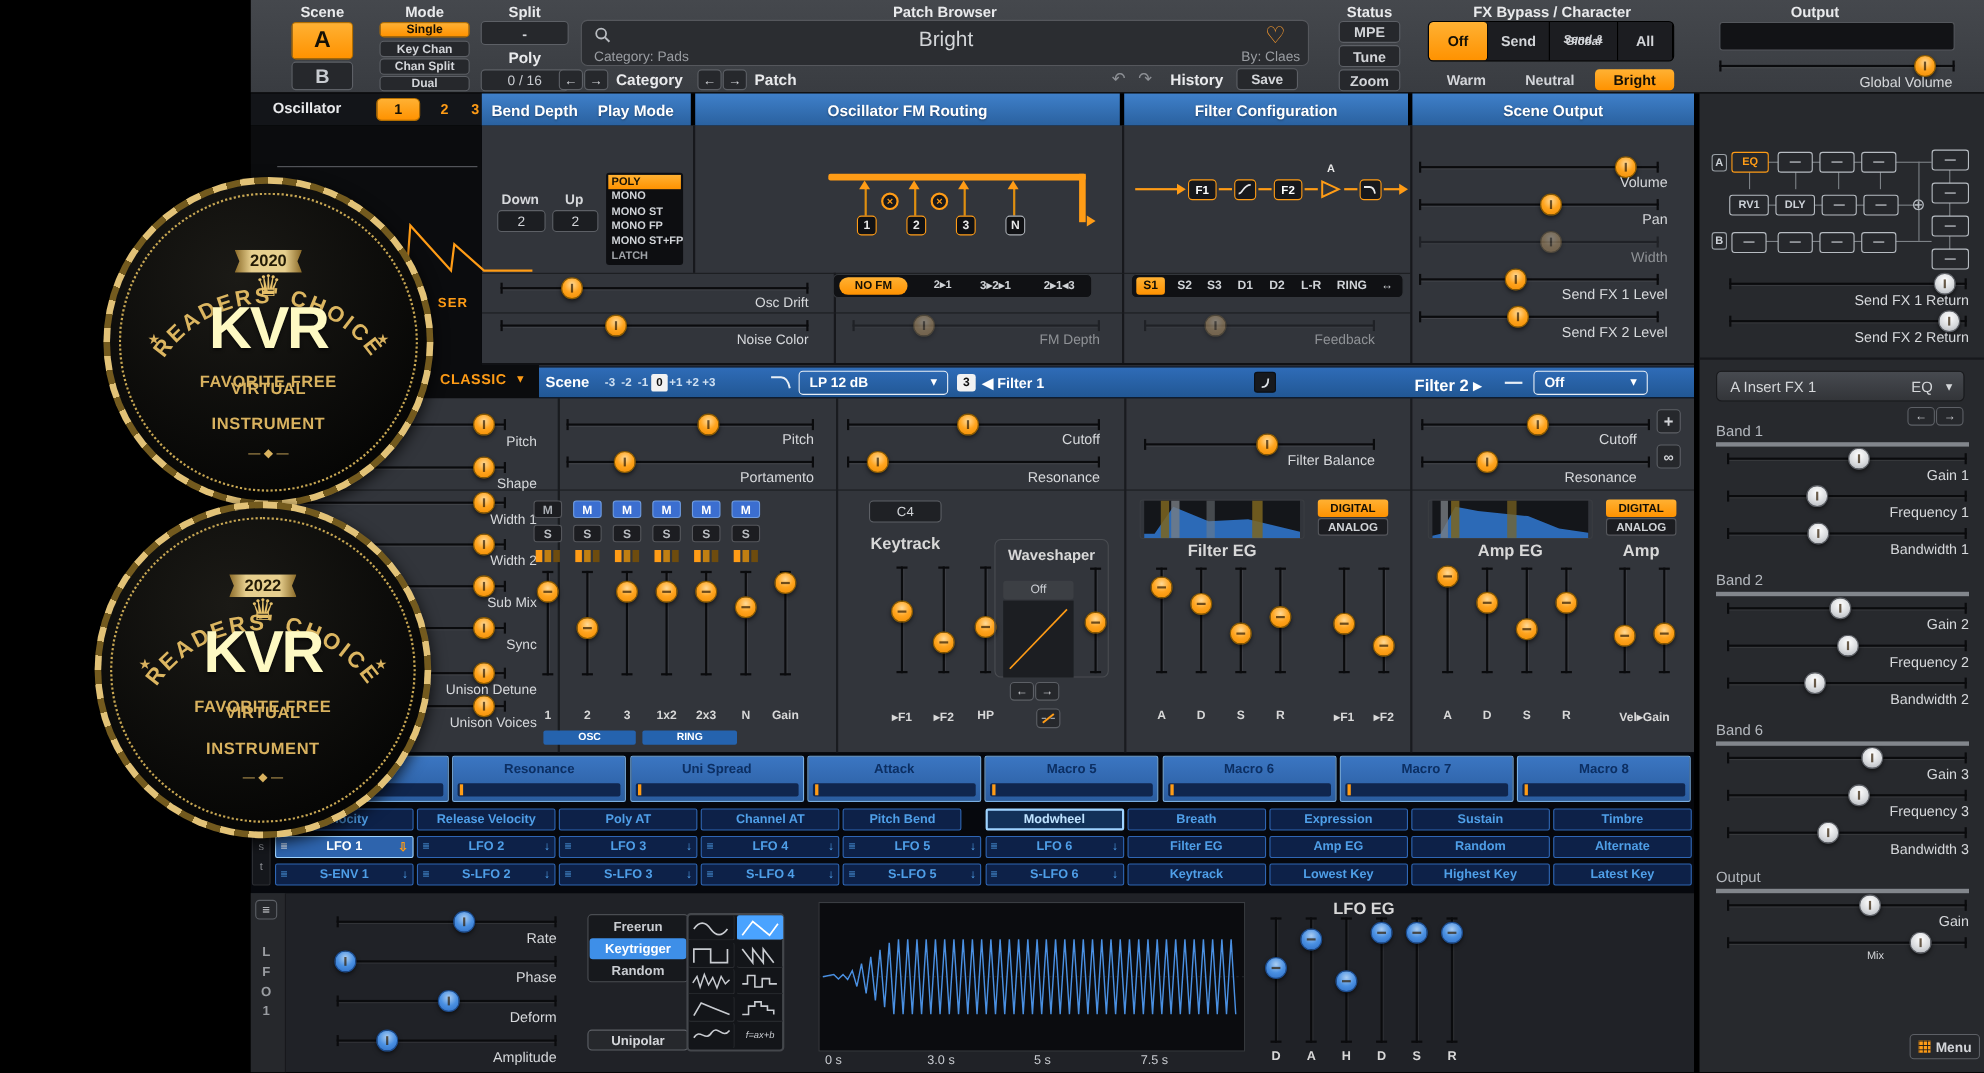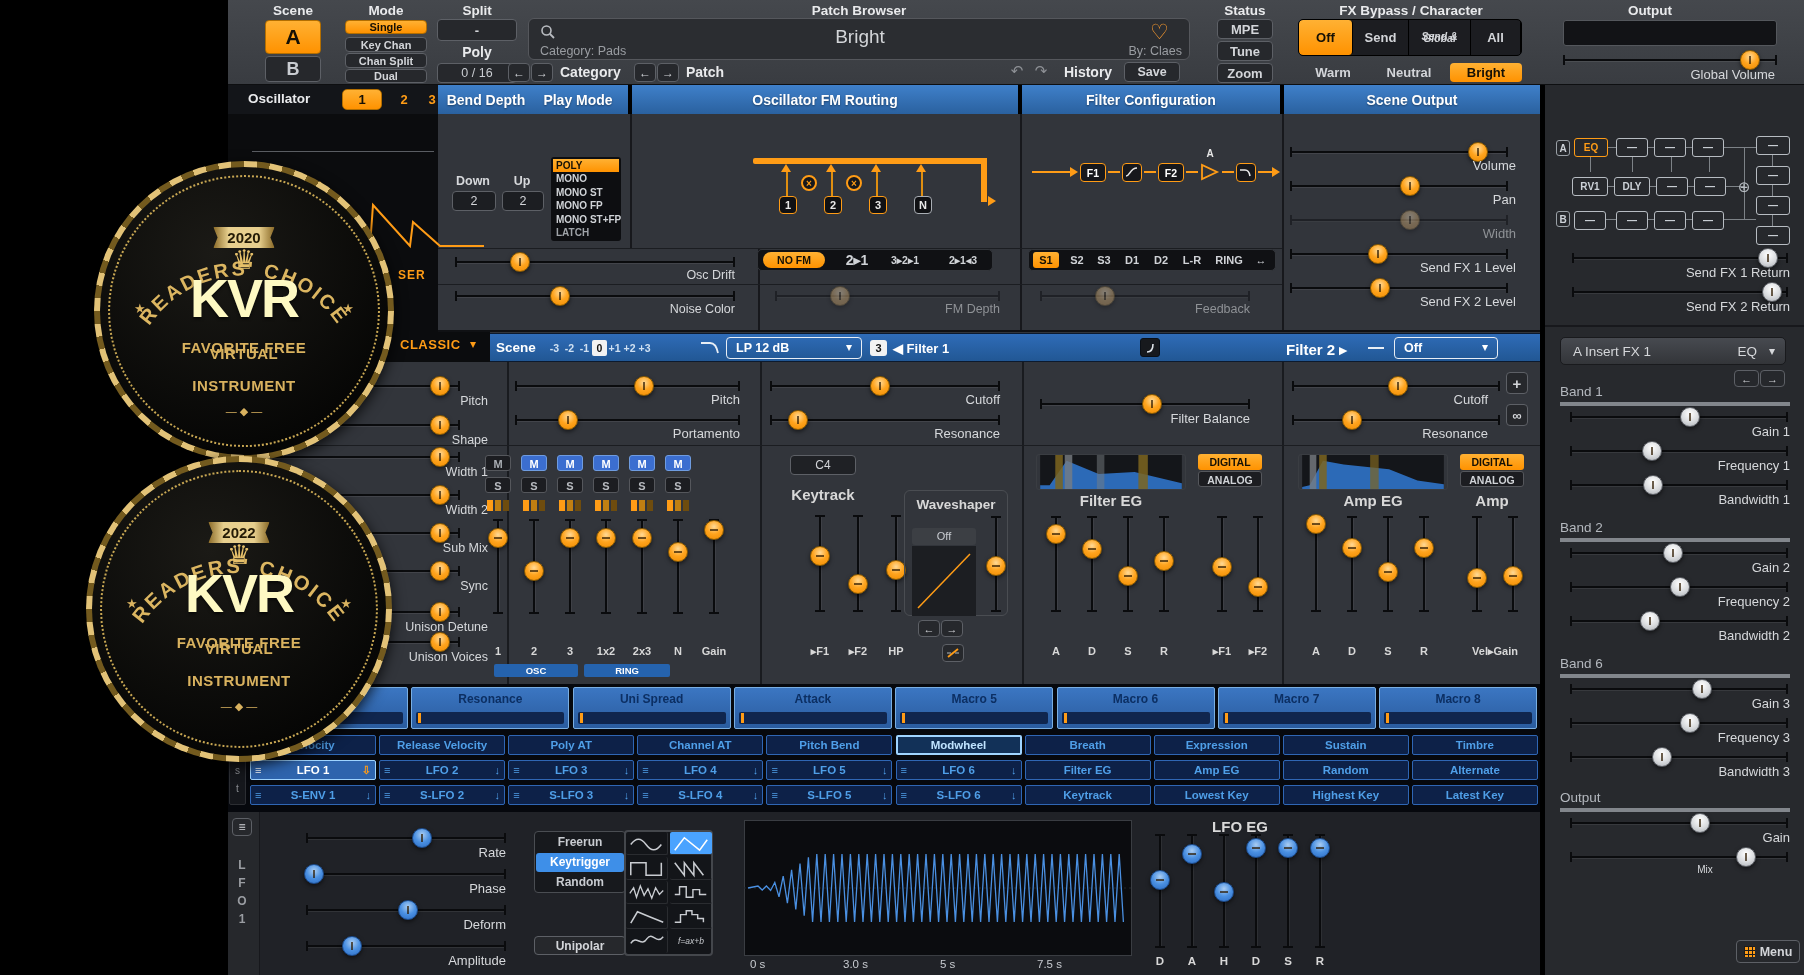--- a/index.html
+++ b/index.html
@@ -223,21 +223,21 @@
     <div class="abs" style="left: 921px; top: 170px; width: 2px; height: 26px; background: rgb(224, 143, 16);"></div>
     <div class="arr-u" style="left: 916px; top: 164px;"></div>
     <div class="abs" style="left: 801px; top: 175px; width: 16px; height: 16px; border: 2px solid rgb(255, 156, 22); border-radius: 50%; color: rgb(255, 156, 22); font-weight: bold; font-size: 10px; display: flex; align-items: center; justify-content: center; background: rgb(23, 24, 28);">×</div>
     <div class="abs" style="left: 846px; top: 175px; width: 16px; height: 16px; border: 2px solid rgb(255, 156, 22); border-radius: 50%; color: rgb(255, 156, 22); font-weight: bold; font-size: 10px; display: flex; align-items: center; justify-content: center; background: rgb(23, 24, 28);">×</div>
     <div class="abs" style="left: 779px; top: 196px; width: 18px; height: 18px; border: 1.5px solid rgb(255, 156, 22); border-radius: 4px; background: rgb(16, 17, 20); color: rgb(232, 232, 232); font-weight: bold; font-size: 11px; display: flex; align-items: center; justify-content: center;">1</div>
     <div class="abs" style="left: 824px; top: 196px; width: 18px; height: 18px; border: 1.5px solid rgb(255, 156, 22); border-radius: 4px; background: rgb(16, 17, 20); color: rgb(232, 232, 232); font-weight: bold; font-size: 11px; display: flex; align-items: center; justify-content: center;">2</div>
     <div class="abs" style="left: 869px; top: 196px; width: 18px; height: 18px; border: 1.5px solid rgb(255, 156, 22); border-radius: 4px; background: rgb(16, 17, 20); color: rgb(232, 232, 232); font-weight: bold; font-size: 11px; display: flex; align-items: center; justify-content: center;">3</div>
     <div class="abs" style="left: 914px; top: 196px; width: 18px; height: 18px; border: 1.5px solid rgb(169, 174, 180); border-radius: 4px; background: rgb(16, 17, 20); color: rgb(232, 232, 232); font-weight: bold; font-size: 11px; display: flex; align-items: center; justify-content: center;">N</div>
     <div class="abs" style="left: 757px; top: 249px; width: 236px; height: 22px; background: rgb(16, 17, 20); border: 1px solid rgb(51, 54, 59); border-radius: 5px;"></div>
     <div class="lbl b c orange-bg" style="left: 763px; top: 252px; width: 62px; height: 16px; font-size: 10.5px; line-height: 16px; color: rgb(21, 16, 5); border-radius: 8px;">NO FM</div>
-    <div class="lbl b c" style="left: 840px; top: 252px; width: 34px; height: 16px; font-size: 14px; line-height: 16px; color: rgb(208, 211, 215); border-radius: 8px;">2▸1</div>
+    <div class="lbl b c" style="left: 840px; top: 252px; width: 34px; height: 16px; font-size: 10px; line-height: 16px; color: rgb(208, 211, 215); border-radius: 8px;">2▸1</div>
     <div class="lbl b c" style="left: 880px; top: 252px; width: 50px; height: 16px; font-size: 10.5px; line-height: 16px; color: rgb(208, 211, 215); border-radius: 8px;">3▸2▸1</div>
     <div class="lbl b c" style="left: 936px; top: 252px; width: 54px; height: 16px; font-size: 10.5px; line-height: 16px; color: rgb(208, 211, 215); border-radius: 8px;">2▸1◂3</div>
     <div class="htrk trkdim" style="left: 775px; top: 295px; width: 225px;"></div>
     <div class="hnd o dimh" style="left: 830px; top: 286px;">
       <div class="sv" style="position: relative;"></div>
     </div>
     <div class="lbl r dim" style="left: 850px; top: 302px; width: 150px; font-size: 12.5px;">FM Depth</div>
     <div class="abs" style="left: 1032px; top: 171px; width: 42px; height: 2px; background: rgb(255, 156, 22);"></div>
     <div class="arr-r" style="left: 1070px; top: 167px;"></div>
     <div class="abs" style="left: 1080px; top: 163px; width: 26px; height: 19px; border: 1.5px solid rgb(255, 156, 22); border-radius: 4px; background: rgb(23, 24, 28); color: rgb(255, 255, 255); font-weight: bold; font-size: 10.5px; display: flex; align-items: center; justify-content: center;">F1</div>
@@ -633,21 +633,21 @@
     <div class="macro" style="left: 1379.1px; top: 687px; width: 158px; height: 42px;">
       <div style="position: absolute; left: 0px; top: 4px; width: 100%; text-align: center; font-weight: bold; font-size: 12px; color: rgb(12, 47, 99);">Macro 8</div>
       <div style="position: absolute; left: 4px; bottom: 4px; width: 148px; height: 12px; background: rgb(16, 38, 78); border-radius: 2px;">
         <div style="position: absolute; left: 2px; top: 1px; width: 3px; height: 10px; background: rgb(255, 156, 22);"></div>
       </div>
     </div>
     <div class="modcell" style="left: 250px; top: 735px; width: 126px; height: 20px; border: 1px solid rgb(47, 102, 180); background: rgb(13, 33, 72); color: rgb(79, 159, 232);">Velocity</div>
     <div class="modcell" style="left: 379.1px; top: 735px; width: 126px; height: 20px; border: 1px solid rgb(47, 102, 180); background: rgb(13, 33, 72); color: rgb(79, 159, 232);">Release Velocity</div>
     <div class="modcell" style="left: 508.2px; top: 735px; width: 126px; height: 20px; border: 1px solid rgb(47, 102, 180); background: rgb(13, 33, 72); color: rgb(79, 159, 232);">Poly AT</div>
     <div class="modcell" style="left: 637.3px; top: 735px; width: 126px; height: 20px; border: 1px solid rgb(47, 102, 180); background: rgb(13, 33, 72); color: rgb(79, 159, 232);">Channel AT</div>
-    <div class="modcell" style="left: 766.4px; top: 735px; width: 126px; height: 20px; border: 1px solid rgb(47, 102, 180); background: rgb(13, 33, 72); color: rgb(79, 159, 232);">Pitch Bend</div>
+    <div class="modcell" style="left: 766.4px; top: 735px; width: 108px; height: 20px; border: 1px solid rgb(47, 102, 180); background: rgb(13, 33, 72); color: rgb(79, 159, 232);">Pitch Bend</div>
     <div class="modcell" style="left: 895.5px; top: 735px; width: 126px; height: 20px; border: 2px solid rgb(159, 212, 255); background: rgb(18, 49, 88); color: rgb(191, 227, 255);">Modwheel</div>
     <div class="modcell" style="left: 1024.6px; top: 735px; width: 126px; height: 20px; border: 1px solid rgb(47, 102, 180); background: rgb(13, 33, 72); color: rgb(79, 159, 232);">Breath</div>
     <div class="modcell" style="left: 1153.7px; top: 735px; width: 126px; height: 20px; border: 1px solid rgb(47, 102, 180); background: rgb(13, 33, 72); color: rgb(79, 159, 232);">Expression</div>
     <div class="modcell" style="left: 1282.8px; top: 735px; width: 126px; height: 20px; border: 1px solid rgb(47, 102, 180); background: rgb(13, 33, 72); color: rgb(79, 159, 232);">Sustain</div>
     <div class="modcell" style="left: 1411.9px; top: 735px; width: 126px; height: 20px; border: 1px solid rgb(47, 102, 180); background: rgb(13, 33, 72); color: rgb(79, 159, 232);">Timbre</div>
     <div class="modcell" style="left: 250px; top: 760px; width: 126px; height: 20px; background: rgb(46, 100, 173); color: rgb(255, 255, 255); border: 1px solid rgb(159, 212, 255);">
       <div style="position: absolute; left: 4px; font-size: 11px;">≡</div>
       <div>LFO 1</div>
       <div style="position: absolute; right: 4px; font-size: 11px; color: rgb(255, 156, 22);">⇩</div>
     </div>

